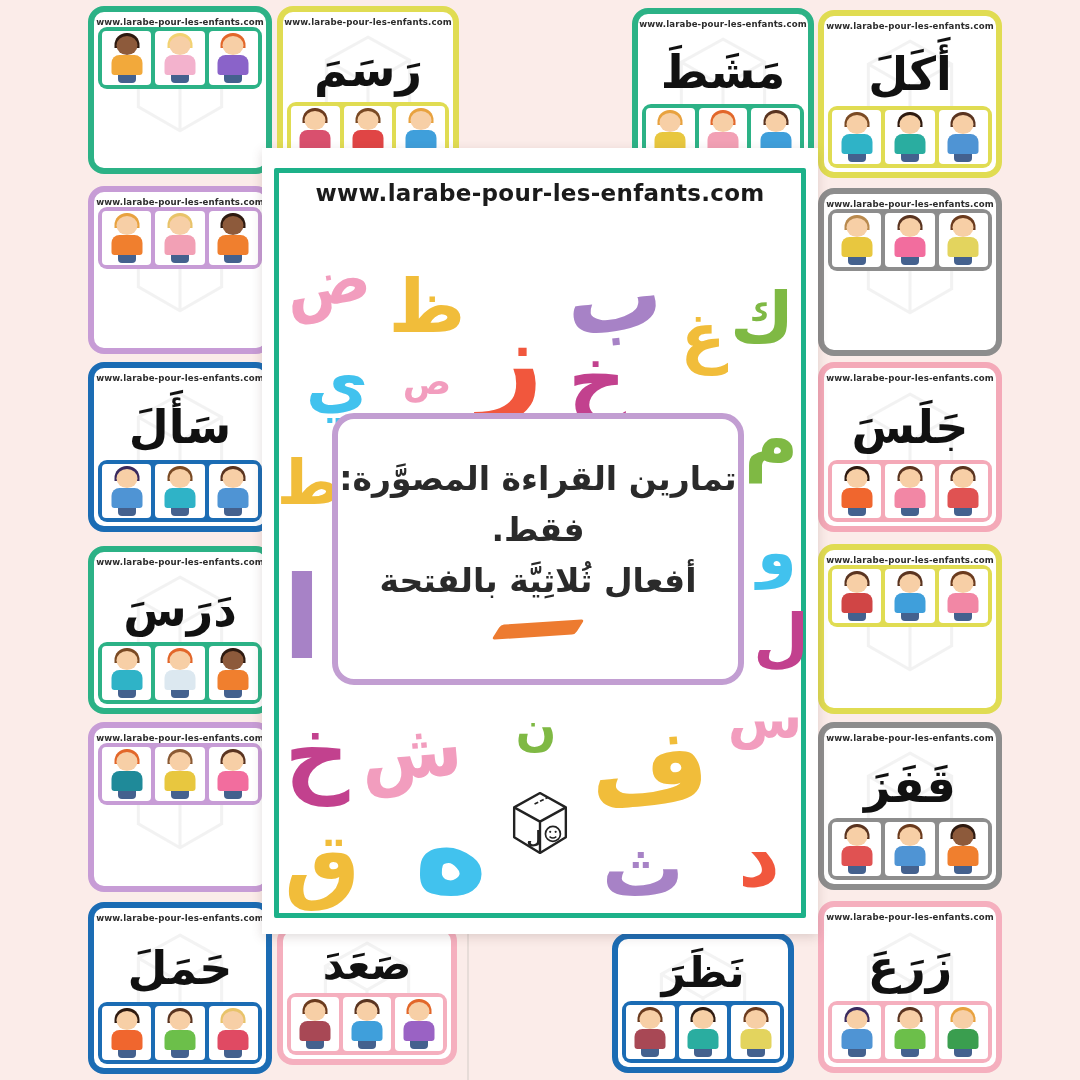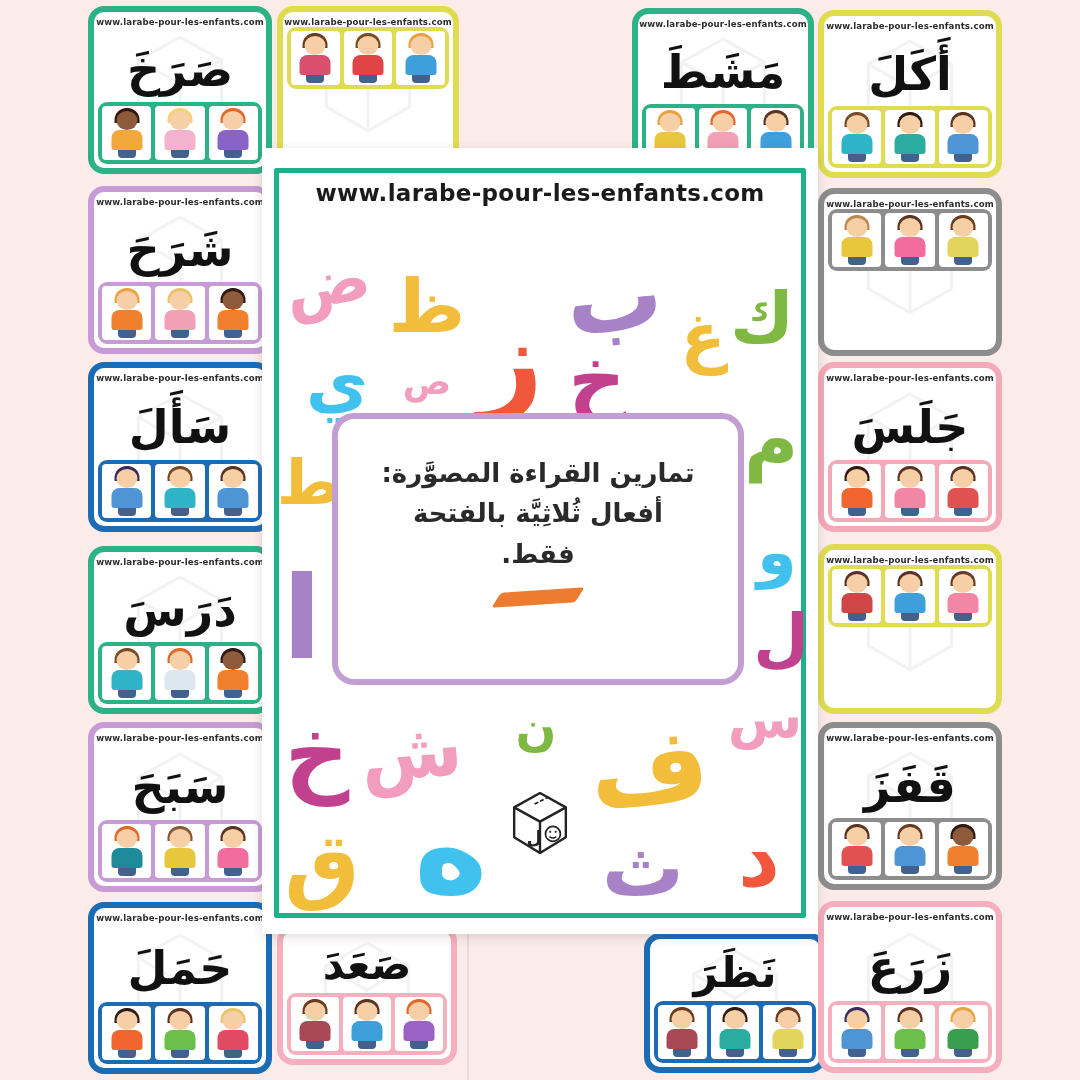--- a/index.html
+++ b/index.html
@@ -51,41 +51,40 @@
   }
   .letter{
     position:absolute; transform:translate(-50%,-50%) rotate(var(--rot,0deg));
     font-weight:bold; line-height:1; z-index:1;
   }
   .textbox{
     position:absolute; left:70px; top:265px; width:412px; height:272px; box-sizing:border-box;
     background:#fff; border:6px solid #c29ed2; border-radius:22px; z-index:2;
     text-align:center; padding-top:34px;
   }
-  .textbox .tline{font-size:26px; font-weight:bold; color:#2a2a2a; line-height:1.55; direction:rtl;}
+  .textbox .tline{font-size:33px; font-weight:bold; color:#2a2a2a; line-height:1.55; direction:rtl;}
   .fatha{
     width:80px; height:15px; margin:16px auto 0; background:#ed7b30;
     transform:skewX(-35deg) rotate(-4deg); border-radius:3px;
   }
   .dice{position:absolute; left:244px; top:641px; z-index:2;}
   
   .sheet-line{position:absolute; left:467px; top:933px; width:2px; height:147px; background:#e7dcd8; z-index:0;}
 </style>
 </head>
 <body>
 
 <div id="canvas">
   <div class="sheet-line"></div>
   <div id="cards-layer">
       <div class="card" style="left: 88px; top: 6px; width: 184px; height: 168px; --cc: #2cb286;">
         <svg class="wm" width="104" height="104" viewBox="0 0 100 100">
           <path d="M50 5 L90 27 L90 72 L50 95 L10 72 L10 27 Z M10 27 L50 50 L90 27 M50 50 L50 95" fill="none" stroke="#8a8a8a" stroke-width="3"></path>
         </svg>
         <div class="curl">www.larabe-pour-les-enfants.com</div>
-        <div class="cword" dir="rtl">صَرَخَ</div>
         <div class="crow">
           <div class="imgbox">
             <div class="kid" style="--skin:#8d5a3b;--hair:#2e1a10;--shirt:#f2a93b">
               <div class="hair"></div>
               <div class="head"></div>
               <div class="body"></div>
               <div class="legs"></div>
             </div>
           </div>
           <div class="imgbox">
@@ -104,21 +103,20 @@
               <div class="legs"></div>
             </div>
           </div>
         </div>
       </div>
       <div class="card" style="left: 88px; top: 186px; width: 184px; height: 168px; --cc: #c79cd6;">
         <svg class="wm" width="104" height="104" viewBox="0 0 100 100">
           <path d="M50 5 L90 27 L90 72 L50 95 L10 72 L10 27 Z M10 27 L50 50 L90 27 M50 50 L50 95" fill="none" stroke="#8a8a8a" stroke-width="3"></path>
         </svg>
         <div class="curl">www.larabe-pour-les-enfants.com</div>
-        <div class="cword" dir="rtl">شَرَحَ</div>
         <div class="crow">
           <div class="imgbox">
             <div class="kid" style="--skin:#f7cfa6;--hair:#e8a23f;--shirt:#f07f2e">
               <div class="hair"></div>
               <div class="head"></div>
               <div class="body"></div>
               <div class="legs"></div>
             </div>
           </div>
           <div class="imgbox">
@@ -203,21 +201,20 @@
               <div class="legs"></div>
             </div>
           </div>
         </div>
       </div>
       <div class="card" style="left: 88px; top: 722px; width: 184px; height: 170px; --cc: #c79cd6;">
         <svg class="wm" width="104" height="104" viewBox="0 0 100 100">
           <path d="M50 5 L90 27 L90 72 L50 95 L10 72 L10 27 Z M10 27 L50 50 L90 27 M50 50 L50 95" fill="none" stroke="#8a8a8a" stroke-width="3"></path>
         </svg>
         <div class="curl">www.larabe-pour-les-enfants.com</div>
-        <div class="cword" dir="rtl">سَبَحَ</div>
         <div class="crow">
           <div class="imgbox">
             <div class="kid" style="--skin:#f7cfa6;--hair:#e2672a;--shirt:#1f8a99">
               <div class="hair"></div>
               <div class="head"></div>
               <div class="body"></div>
               <div class="legs"></div>
             </div>
           </div>
           <div class="imgbox">
@@ -269,20 +266,21 @@
               <div class="legs"></div>
             </div>
           </div>
         </div>
       </div>
       <div class="card" style="left: 277px; top: 6px; width: 182px; height: 168px; --cc: #e0dc52;">
         <svg class="wm" width="104" height="104" viewBox="0 0 100 100">
           <path d="M50 5 L90 27 L90 72 L50 95 L10 72 L10 27 Z M10 27 L50 50 L90 27 M50 50 L50 95" fill="none" stroke="#8a8a8a" stroke-width="3"></path>
         </svg>
         <div class="curl">www.larabe-pour-les-enfants.com</div>
+        <div class="cword" dir="rtl">رَسَمَ</div>
         <div class="crow">
           <div class="imgbox">
             <div class="kid" style="--skin:#f7cfa6;--hair:#6b3b1e;--shirt:#d9506e">
               <div class="hair"></div>
               <div class="head"></div>
               <div class="body"></div>
               <div class="legs"></div>
             </div>
           </div>
           <div class="imgbox">
@@ -361,21 +359,21 @@
           <div class="imgbox">
             <div class="kid" style="--skin:#f7cfa6;--hair:#5a3420;--shirt:#3f9fdb">
               <div class="hair"></div>
               <div class="head"></div>
               <div class="body"></div>
               <div class="legs"></div>
             </div>
           </div>
         </div>
       </div>
-      <div class="card short" style="left: 644px; top: 933px; width: 182px; height: 140px; --cc: #1b6cb4;">
+      <div class="card short" style="left: 612px; top: 933px; width: 182px; height: 140px; --cc: #1b6cb4;">
         <svg class="wm" width="104" height="104" viewBox="0 0 100 100">
           <path d="M50 5 L90 27 L90 72 L50 95 L10 72 L10 27 Z M10 27 L50 50 L90 27 M50 50 L50 95" fill="none" stroke="#8a8a8a" stroke-width="3"></path>
         </svg>
         <div class="cword" dir="rtl">نَظَرَ</div>
         <div class="crow">
           <div class="imgbox">
             <div class="kid" style="--skin:#f7cfa6;--hair:#6b3b1e;--shirt:#a84855">
               <div class="hair"></div>
               <div class="head"></div>
               <div class="body"></div>
@@ -621,22 +619,22 @@
         <span class="letter" style="left: 274px; top: 580px; font-size: 48px; color: rgb(127, 185, 68); --rot: 0deg;">ن</span>
         <span class="letter" style="left: 189px; top: 700px; font-size: 125px; color: rgb(65, 194, 238); --rot: 0deg;">ه</span>
         <span class="letter" style="left: 60px; top: 716px; font-size: 84px; color: rgb(241, 189, 58); --rot: 0deg;">ق</span>
         <span class="letter" style="left: 387px; top: 620px; font-size: 102px; color: rgb(241, 189, 58); --rot: -5deg;">ف</span>
         <span class="letter" style="left: 503px; top: 572px; font-size: 54px; color: rgb(242, 157, 190); --rot: 0deg;">س</span>
         <span class="letter" style="left: 381px; top: 720px; font-size: 82px; color: rgb(167, 130, 198); --rot: 0deg;">ث</span>
         <span class="letter" style="left: 497px; top: 710px; font-size: 82px; color: rgb(241, 87, 61); --rot: 0deg;">د</span>
       </div>
     <div class="textbox">
       <div class="tline">تمارين القراءة المصوَّرة:</div>
+      <div class="tline">فقط.</div>
       <div class="tline">أفعال ثُلاثِيَّة بالفتحة</div>
-      <div class="tline">فقط.</div>
       <div class="fatha"></div>
     </div>
     <svg class="dice" width="68" height="68" viewBox="0 0 100 100">
       <path d="M50 6 L88 27 L88 71 L50 94 L12 71 L12 27 Z" fill="#fff" stroke="#222" stroke-width="3.5" stroke-linejoin="round"></path>
       <path d="M12 27 L50 48 L88 27 M50 48 L50 94" fill="none" stroke="#222" stroke-width="3.5" stroke-linejoin="round"></path>
       <text id="dice-letter" x="30" y="79" font-size="26" font-weight="bold" fill="#222">ل</text>
       <circle cx="69" cy="66" r="11" fill="none" stroke="#222" stroke-width="2.5"></circle>
       <circle cx="65" cy="63" r="1.6" fill="#222"></circle>
         <circle cx="73" cy="63" r="1.6" fill="#222"></circle>
       <path d="M64 70 q5 4 10 0" fill="none" stroke="#222" stroke-width="2"></path>

